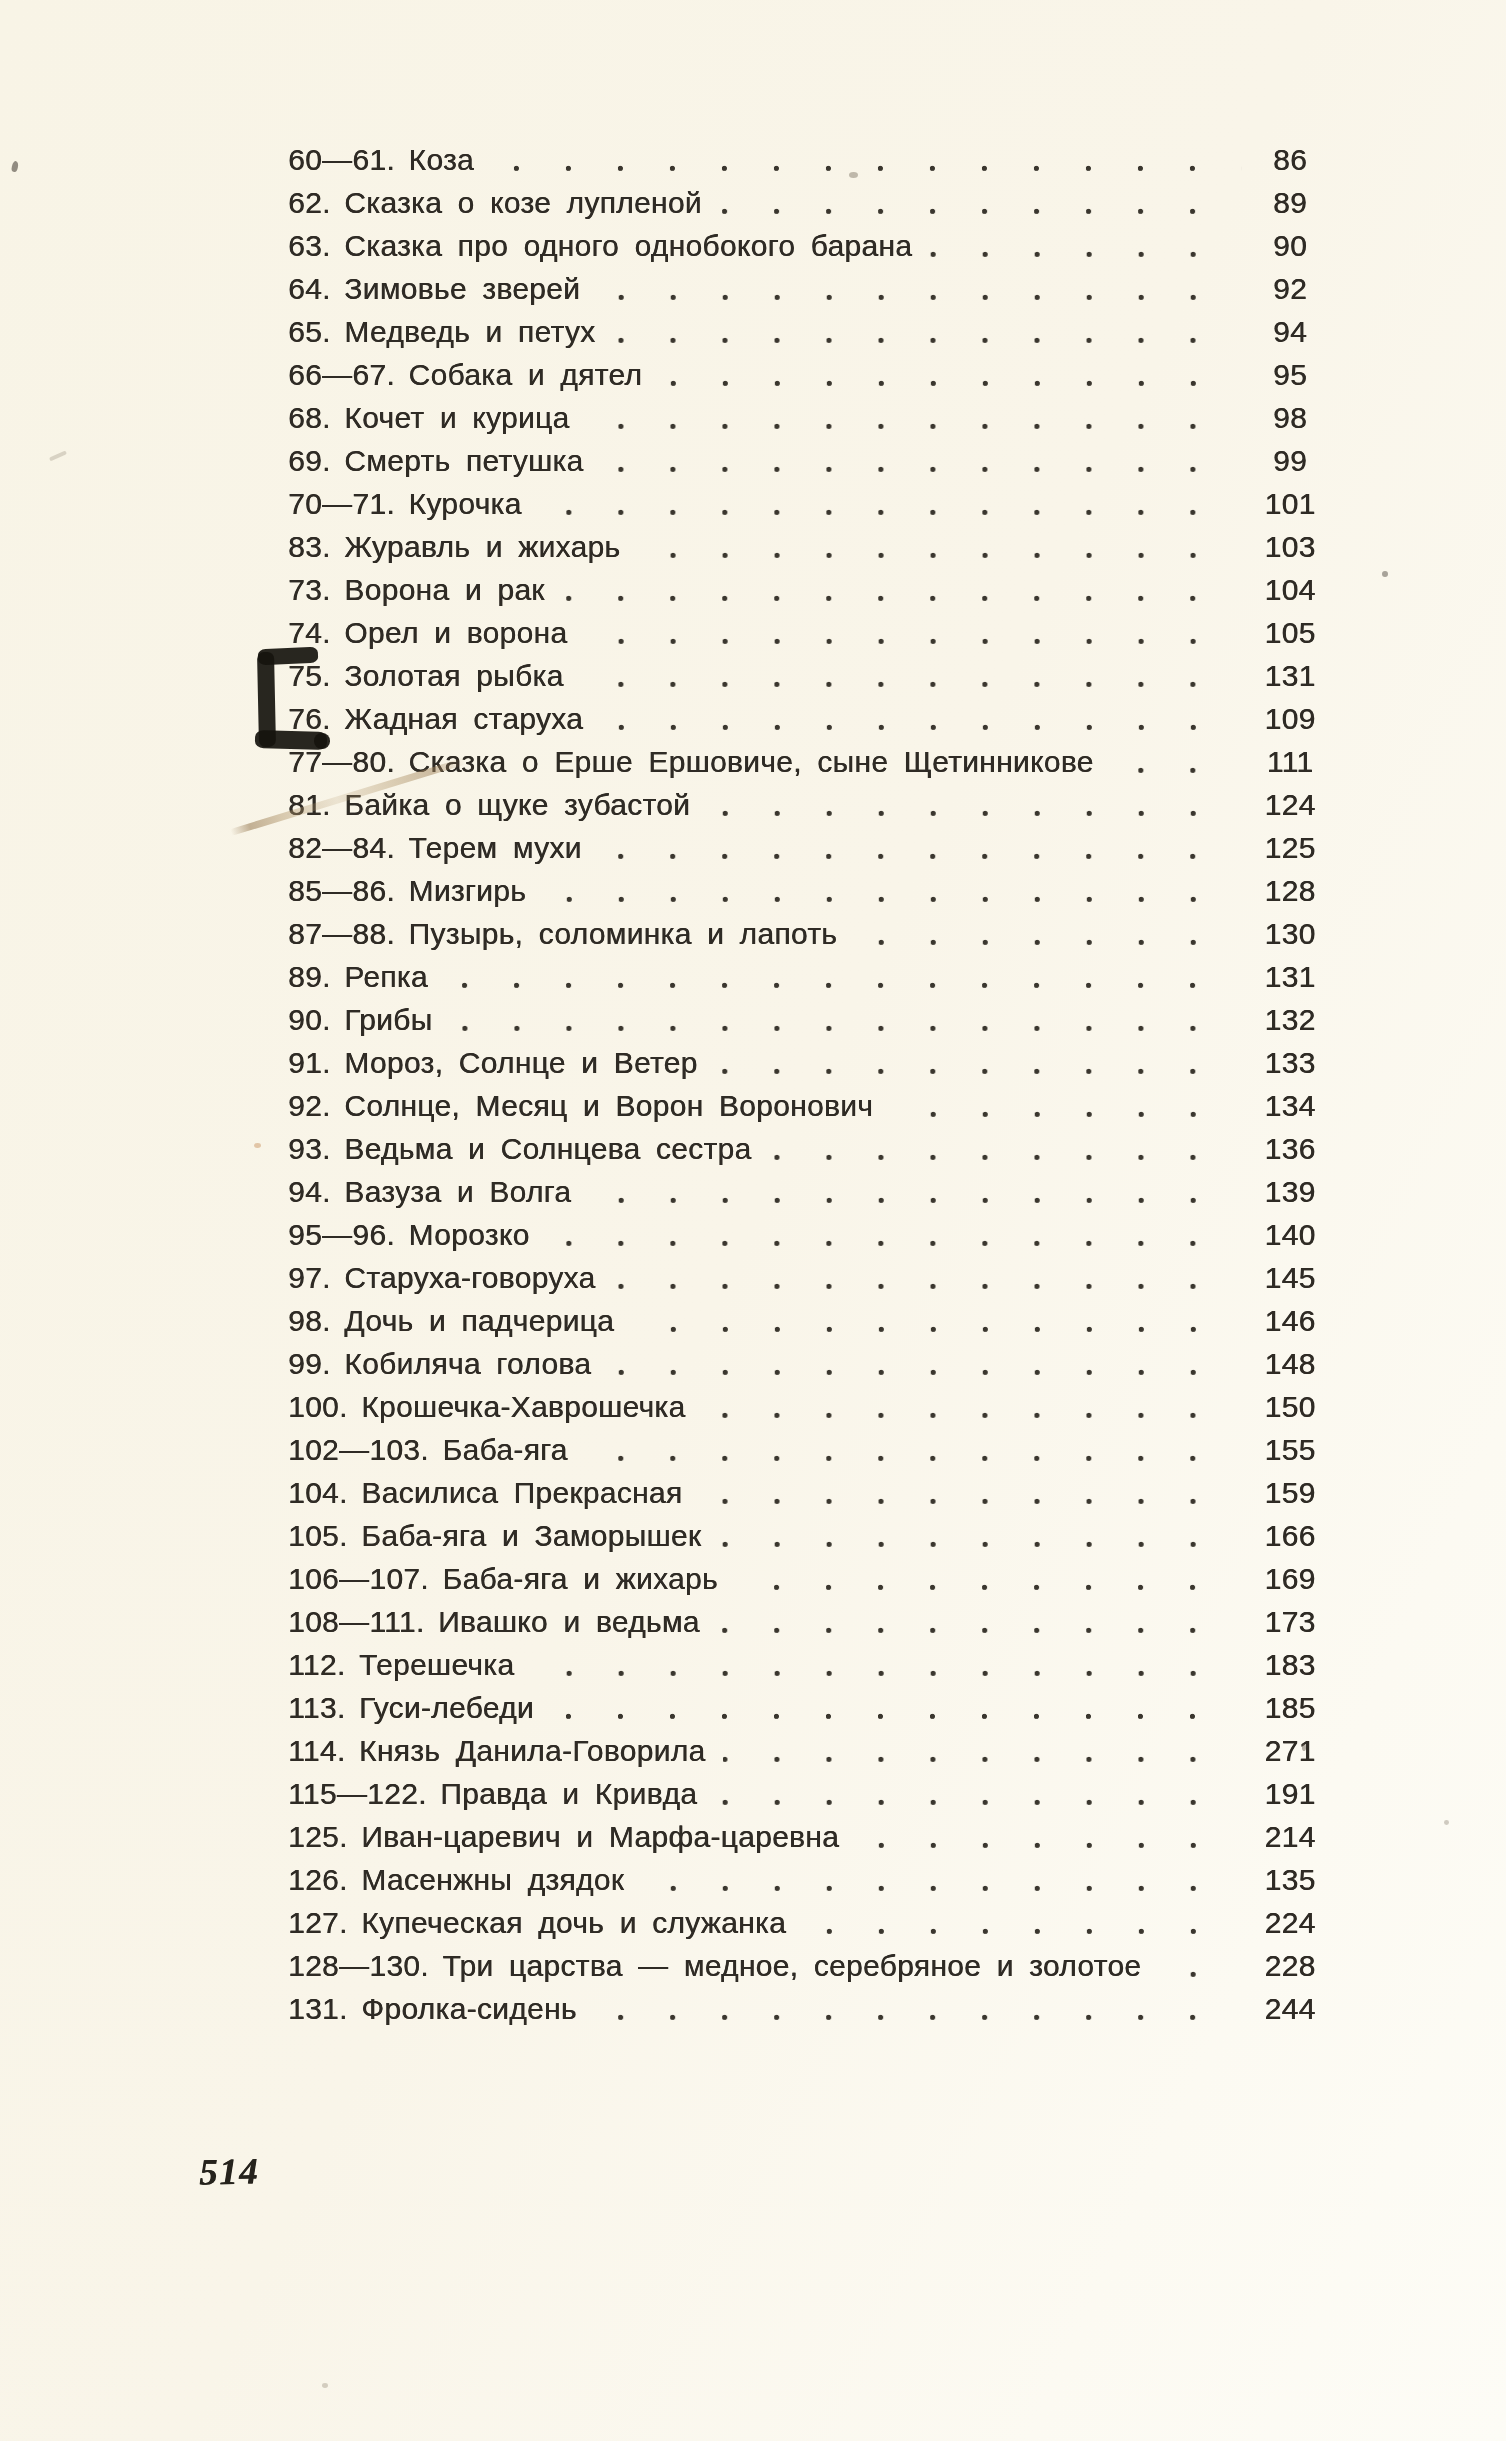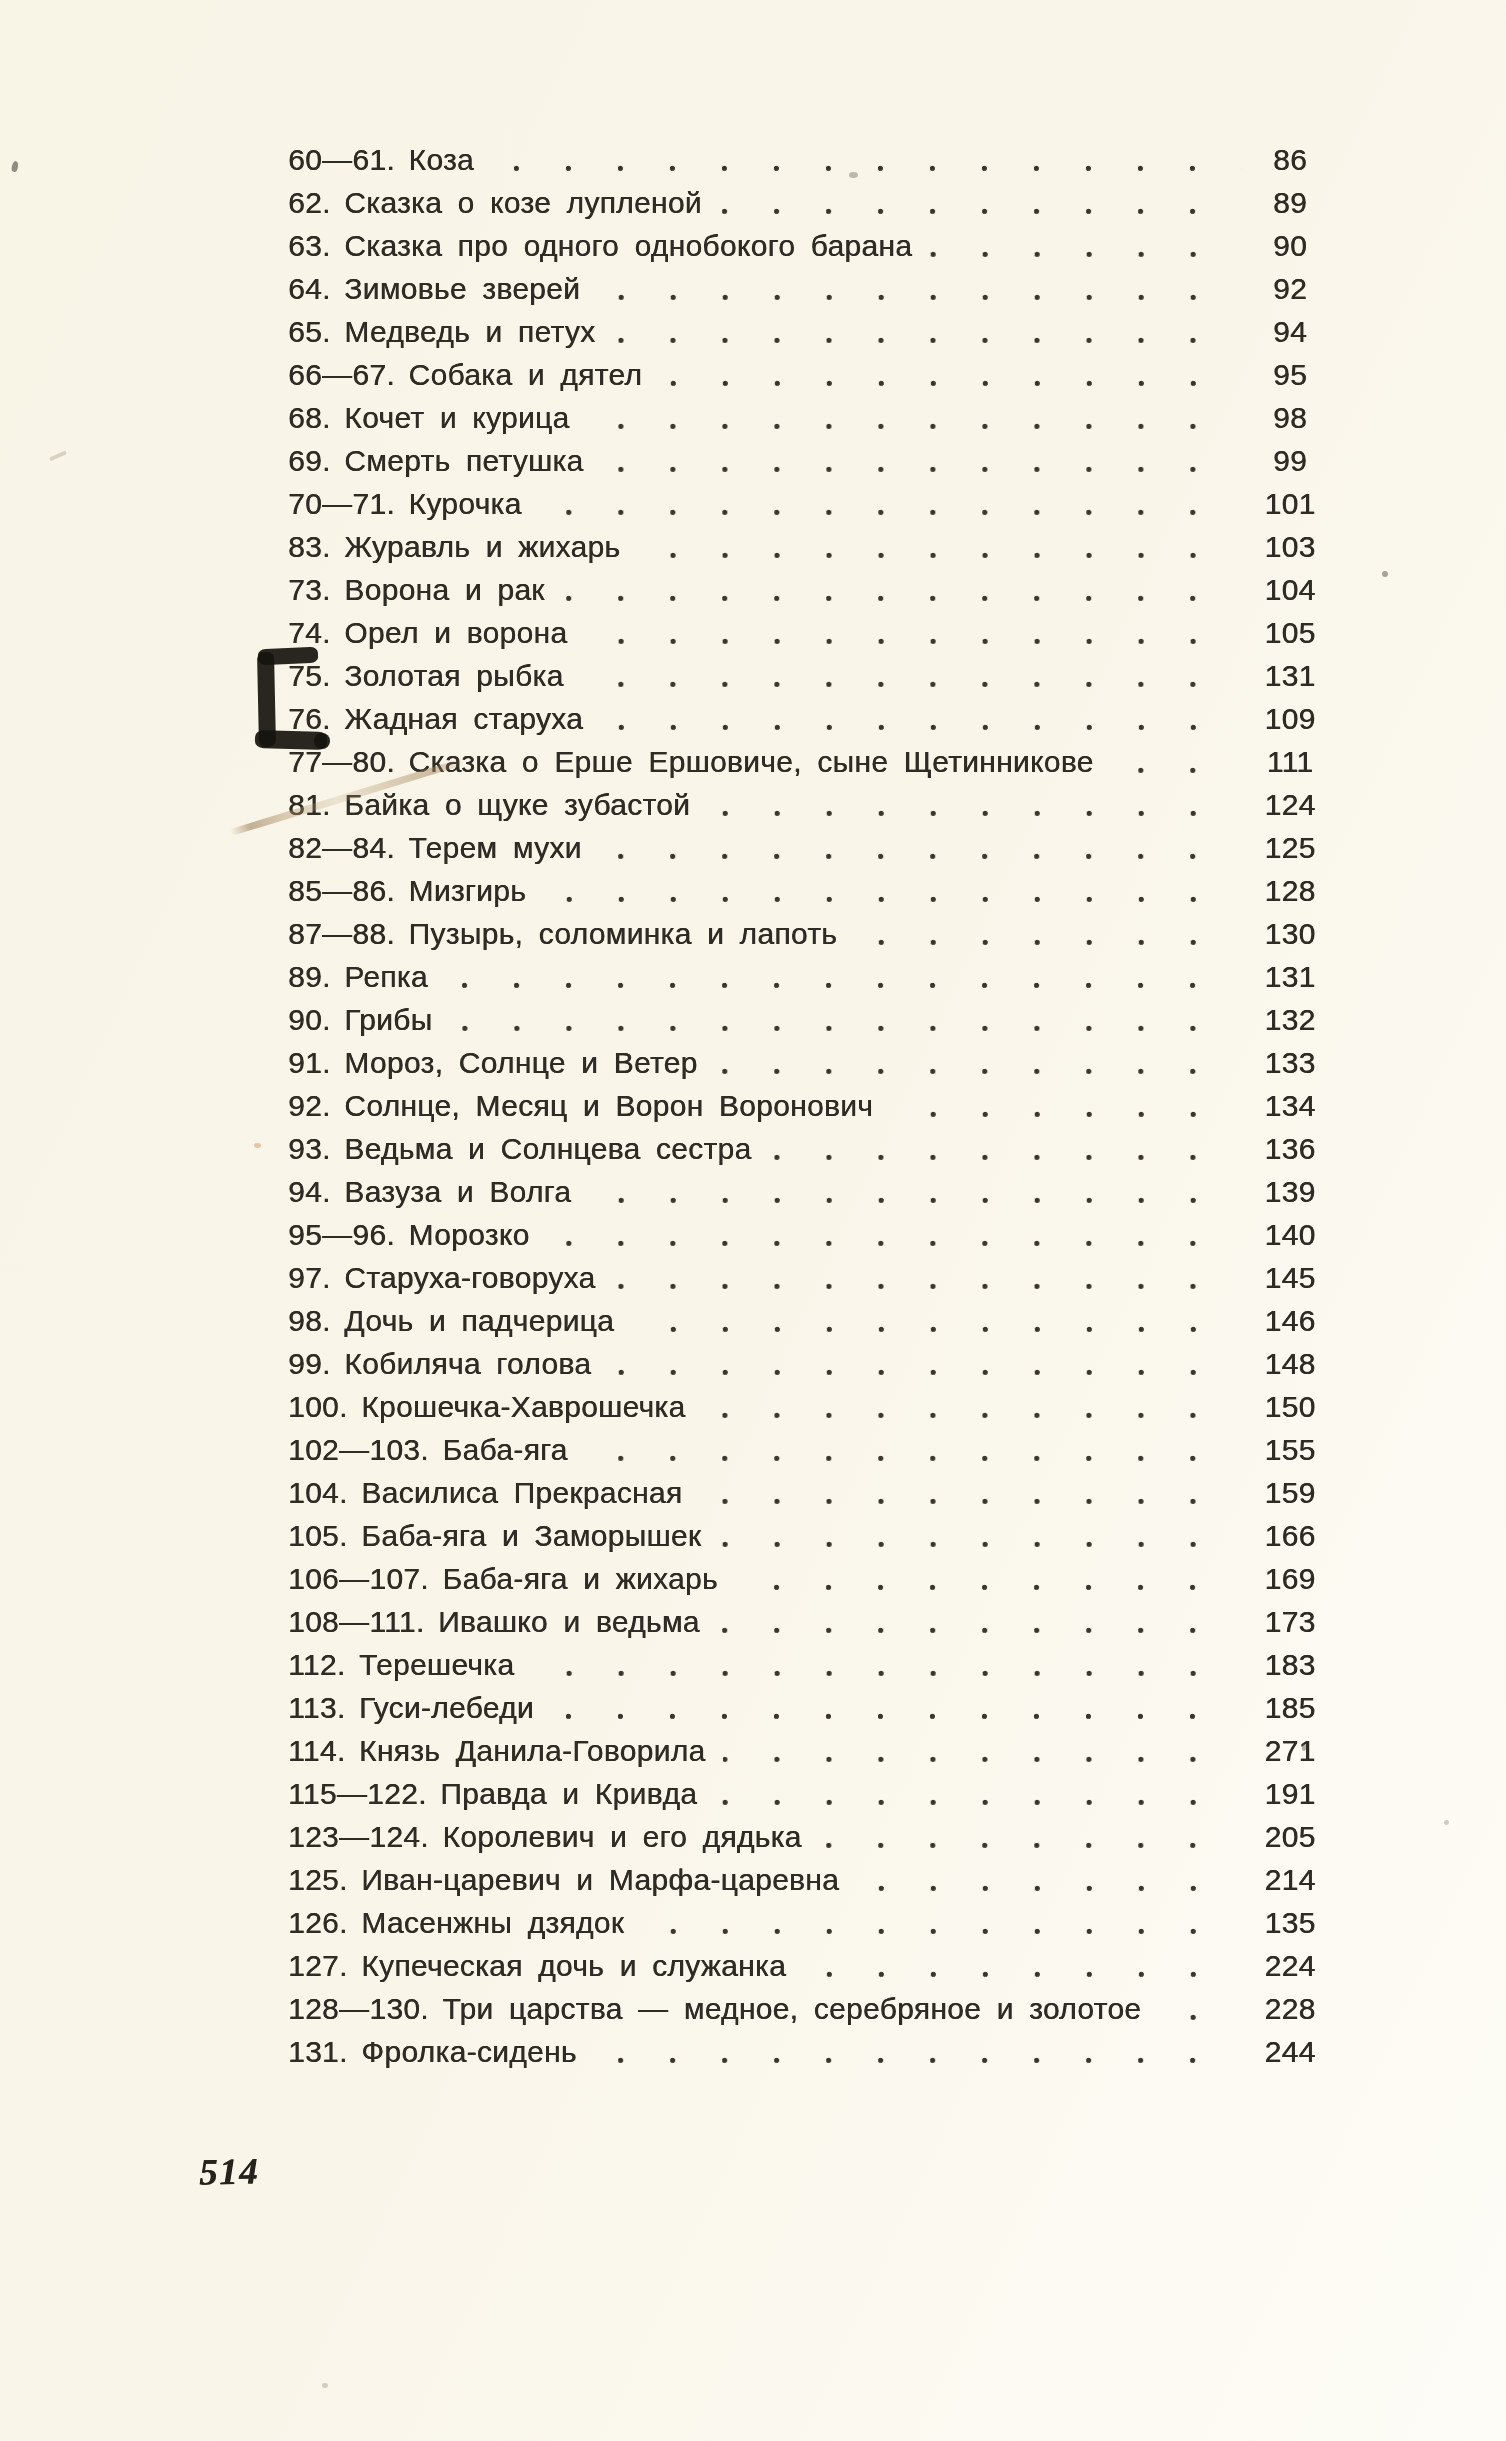--- a/index.html
+++ b/index.html
@@ -312,26 +312,20 @@
       <span class="leader"></span>
       <span class="pg">271</span>
     </li>
       <li class="row">
       <span class="num">115—122.</span>
       <span class="title">Правда и Кривда</span>
       <span class="leader"></span>
       <span class="pg">191</span>
     </li>
       <li class="row">
-      <span class="num">123—124.</span>
-      <span class="title">Королевич и его дядька</span>
-      <span class="leader"></span>
-      <span class="pg">205</span>
-    </li>
-      <li class="row">
       <span class="num">125.</span>
       <span class="title">Иван-царевич и Марфа-царевна</span>
       <span class="leader"></span>
       <span class="pg">214</span>
     </li>
       <li class="row">
       <span class="num">126.</span>
       <span class="title">Масенжны дзядок</span>
       <span class="leader"></span>
       <span class="pg">135</span>

